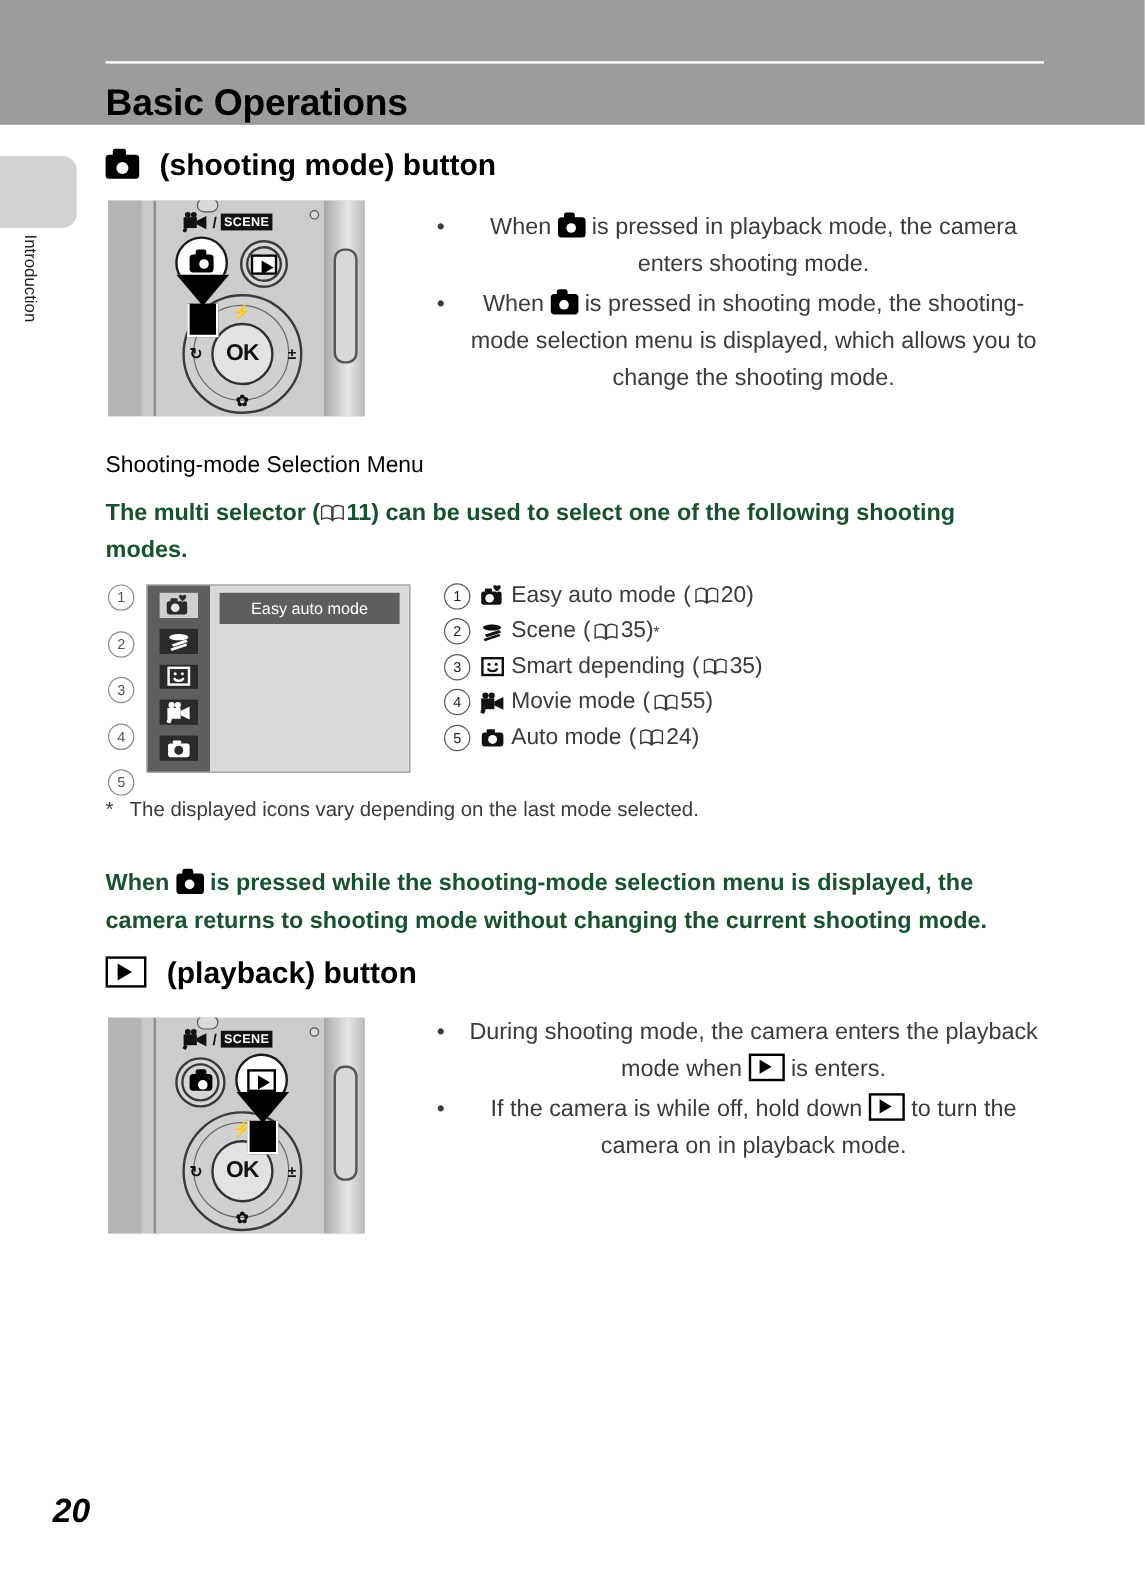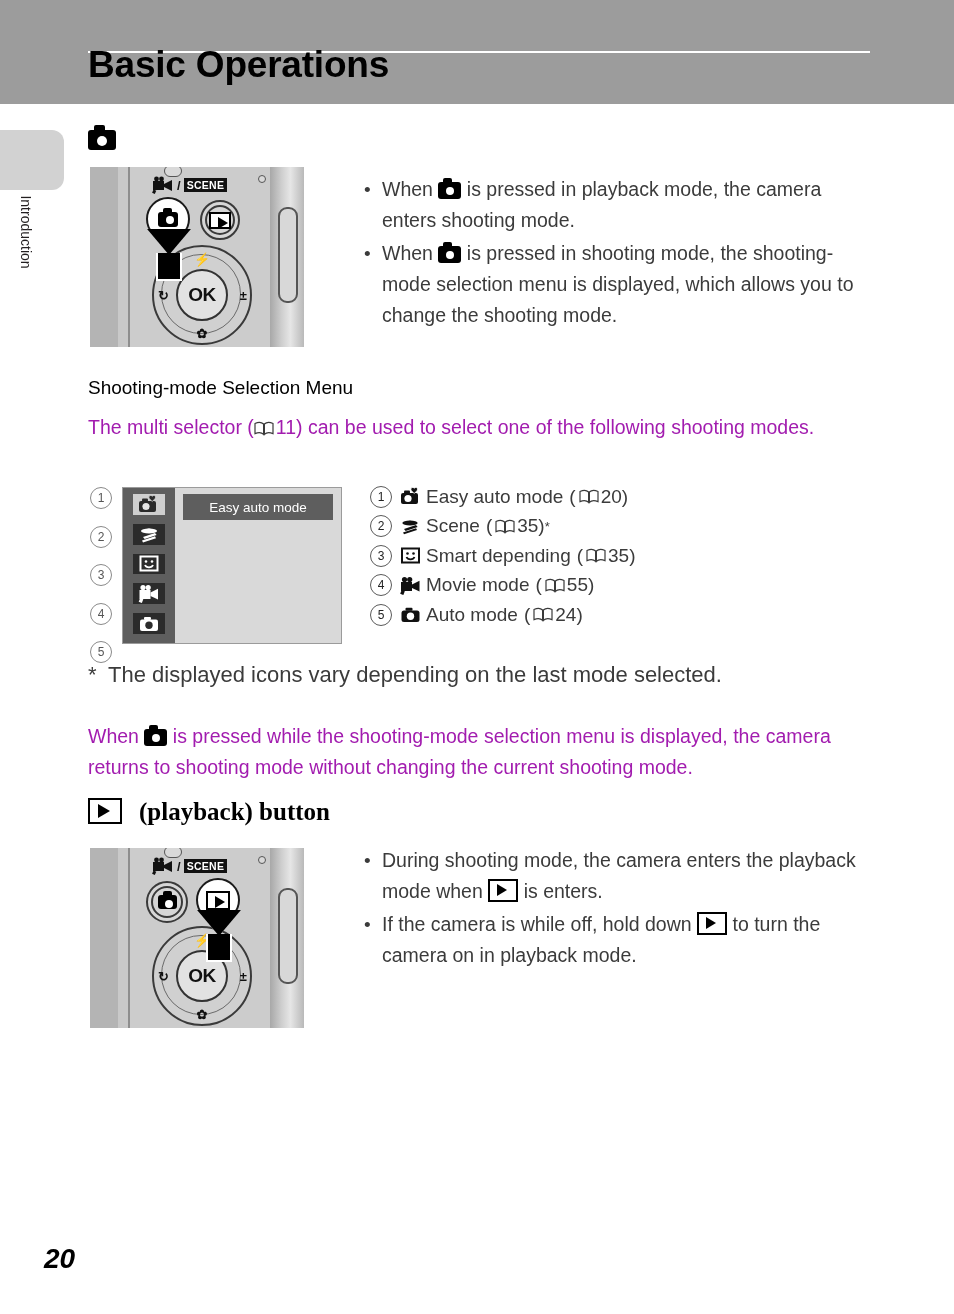--- a/index.html
+++ b/index.html
@@ -15,22 +15,22 @@
   
   .header-band{
     position:absolute;left:0;top:0;width:954px;height:104px;
     background:#9c9c9c;
   }
   .header-rule{
     position:absolute;left:88px;top:51px;width:782px;height:2px;
     background:#ffffff;
   }
   .header-title{
-    position:absolute;left:88px;top:42px;
-    font-size:37px;font-weight:bold;color:#000000;
+    position:absolute;left:88px;top:67px;
+    font-size:31px;font-weight:bold;color:#000000;
     letter-spacing:-0.2px;
     line-height:1.25;
   }
 
   
   .side-tab{
     position:absolute;left:0px;top:130px;width:64px;height:60px;
     background:#d2d2d2;
     border-top-right-radius:12px;border-bottom-right-radius:12px;
   }
@@ -49,44 +49,44 @@
     font-size:25px;font-weight:bold;color:#000;
     white-space:nowrap;
   }
   .sub-head{
     position:absolute;
     font-size:19px;font-weight:normal;color:#000;
     white-space:nowrap;
   }
   .body-text{
     position:absolute;
-    font-size:19.5px;line-height:31px;color:#a21caf;
+    font-size:19.5px;line-height:31px;color:#14532d;font-weight:bold;
   }
   .foot-note{
     position:absolute;
-    font-size:22px;line-height:27px;color:#3b3b3b;
+    font-size:17px;line-height:27px;color:#3b3b3b;
   }
   .page-num{
     position:absolute;left:44px;top:1243px;
     font-size:28px;font-style:italic;font-weight:bold;color:#000;
   }
 
   
   .bullets{position:absolute;}
   .bullet-row{
     display:flex;align-items:flex-start;
     margin-bottom:2px;
   }
   .bullet-dot{
     width:18px;flex:0 0 18px;
     font-size:19px;line-height:31px;color:#3b3b3b;
     text-align:left;
   }
   .bullet-txt{
-    font-size:19.5px;line-height:31px;color:#3b3b3b;
+    font-size:19.5px;line-height:31px;color:#3b3b3b;text-align:center;
   }
 
   
   .ico{display:inline-block;vertical-align:-2px;}
 
   .ico-cam{
     position:relative;width:23px;height:17px;
     background:#000;border-radius:3px;
     vertical-align:-3px;
   }
@@ -230,20 +230,21 @@
 <div class="header-band">
   <div class="header-rule"></div>
   <div class="header-title">Basic Operations</div>
 </div>
 
 <div class="side-tab"></div>
 <div class="side-label">Introduction</div>
 
 <div class="sec-head" style="left:88px;top:124px;">
   <span class="ico ico-cam big"></span>
+  <span style="margin-left:10px;">(shooting mode) button</span>
 </div>
 
 <div class="camshot" style="left:90px;top:167px;">
   <div class="panel-left"></div>
   <div class="panel-mid"></div>
   <div class="panel-seam"></div>
   <div class="panel-right"></div>
   <div class="grip"></div>
   <div class="dot" style="left:168px;top:8px;"></div>
   <div class="dot" style="left:74px;top:-2px;width:16px;height:10px;border-radius:8px;"></div>
@@ -508,21 +509,21 @@
 </div>
 
 <div class="body-text" style="left:88px;top:721px;width:790px;">
   <span>When</span>
   <span class="ico ico-cam"></span>
   <span>is pressed while the shooting-mode selection menu is displayed, the camera returns to shooting mode without changing the current shooting mode.</span>
 </div>
 
 <div class="sec-head" style="left:88px;top:797px;">
   <span class="ico ico-play big"></span>
-  <span style="margin-left:10px;font-family:Liberation Serif, serif;">(playback) button</span>
+  <span style="margin-left:10px;">(playback) button</span>
 </div>
 
 <div class="camshot" style="left:90px;top:848px;">
   <div class="panel-left"></div>
   <div class="panel-mid"></div>
   <div class="panel-seam"></div>
   <div class="panel-right"></div>
   <div class="grip"></div>
   <div class="dot" style="left:168px;top:8px;"></div>
   <div class="dot" style="left:74px;top:-2px;width:16px;height:10px;border-radius:8px;"></div>

